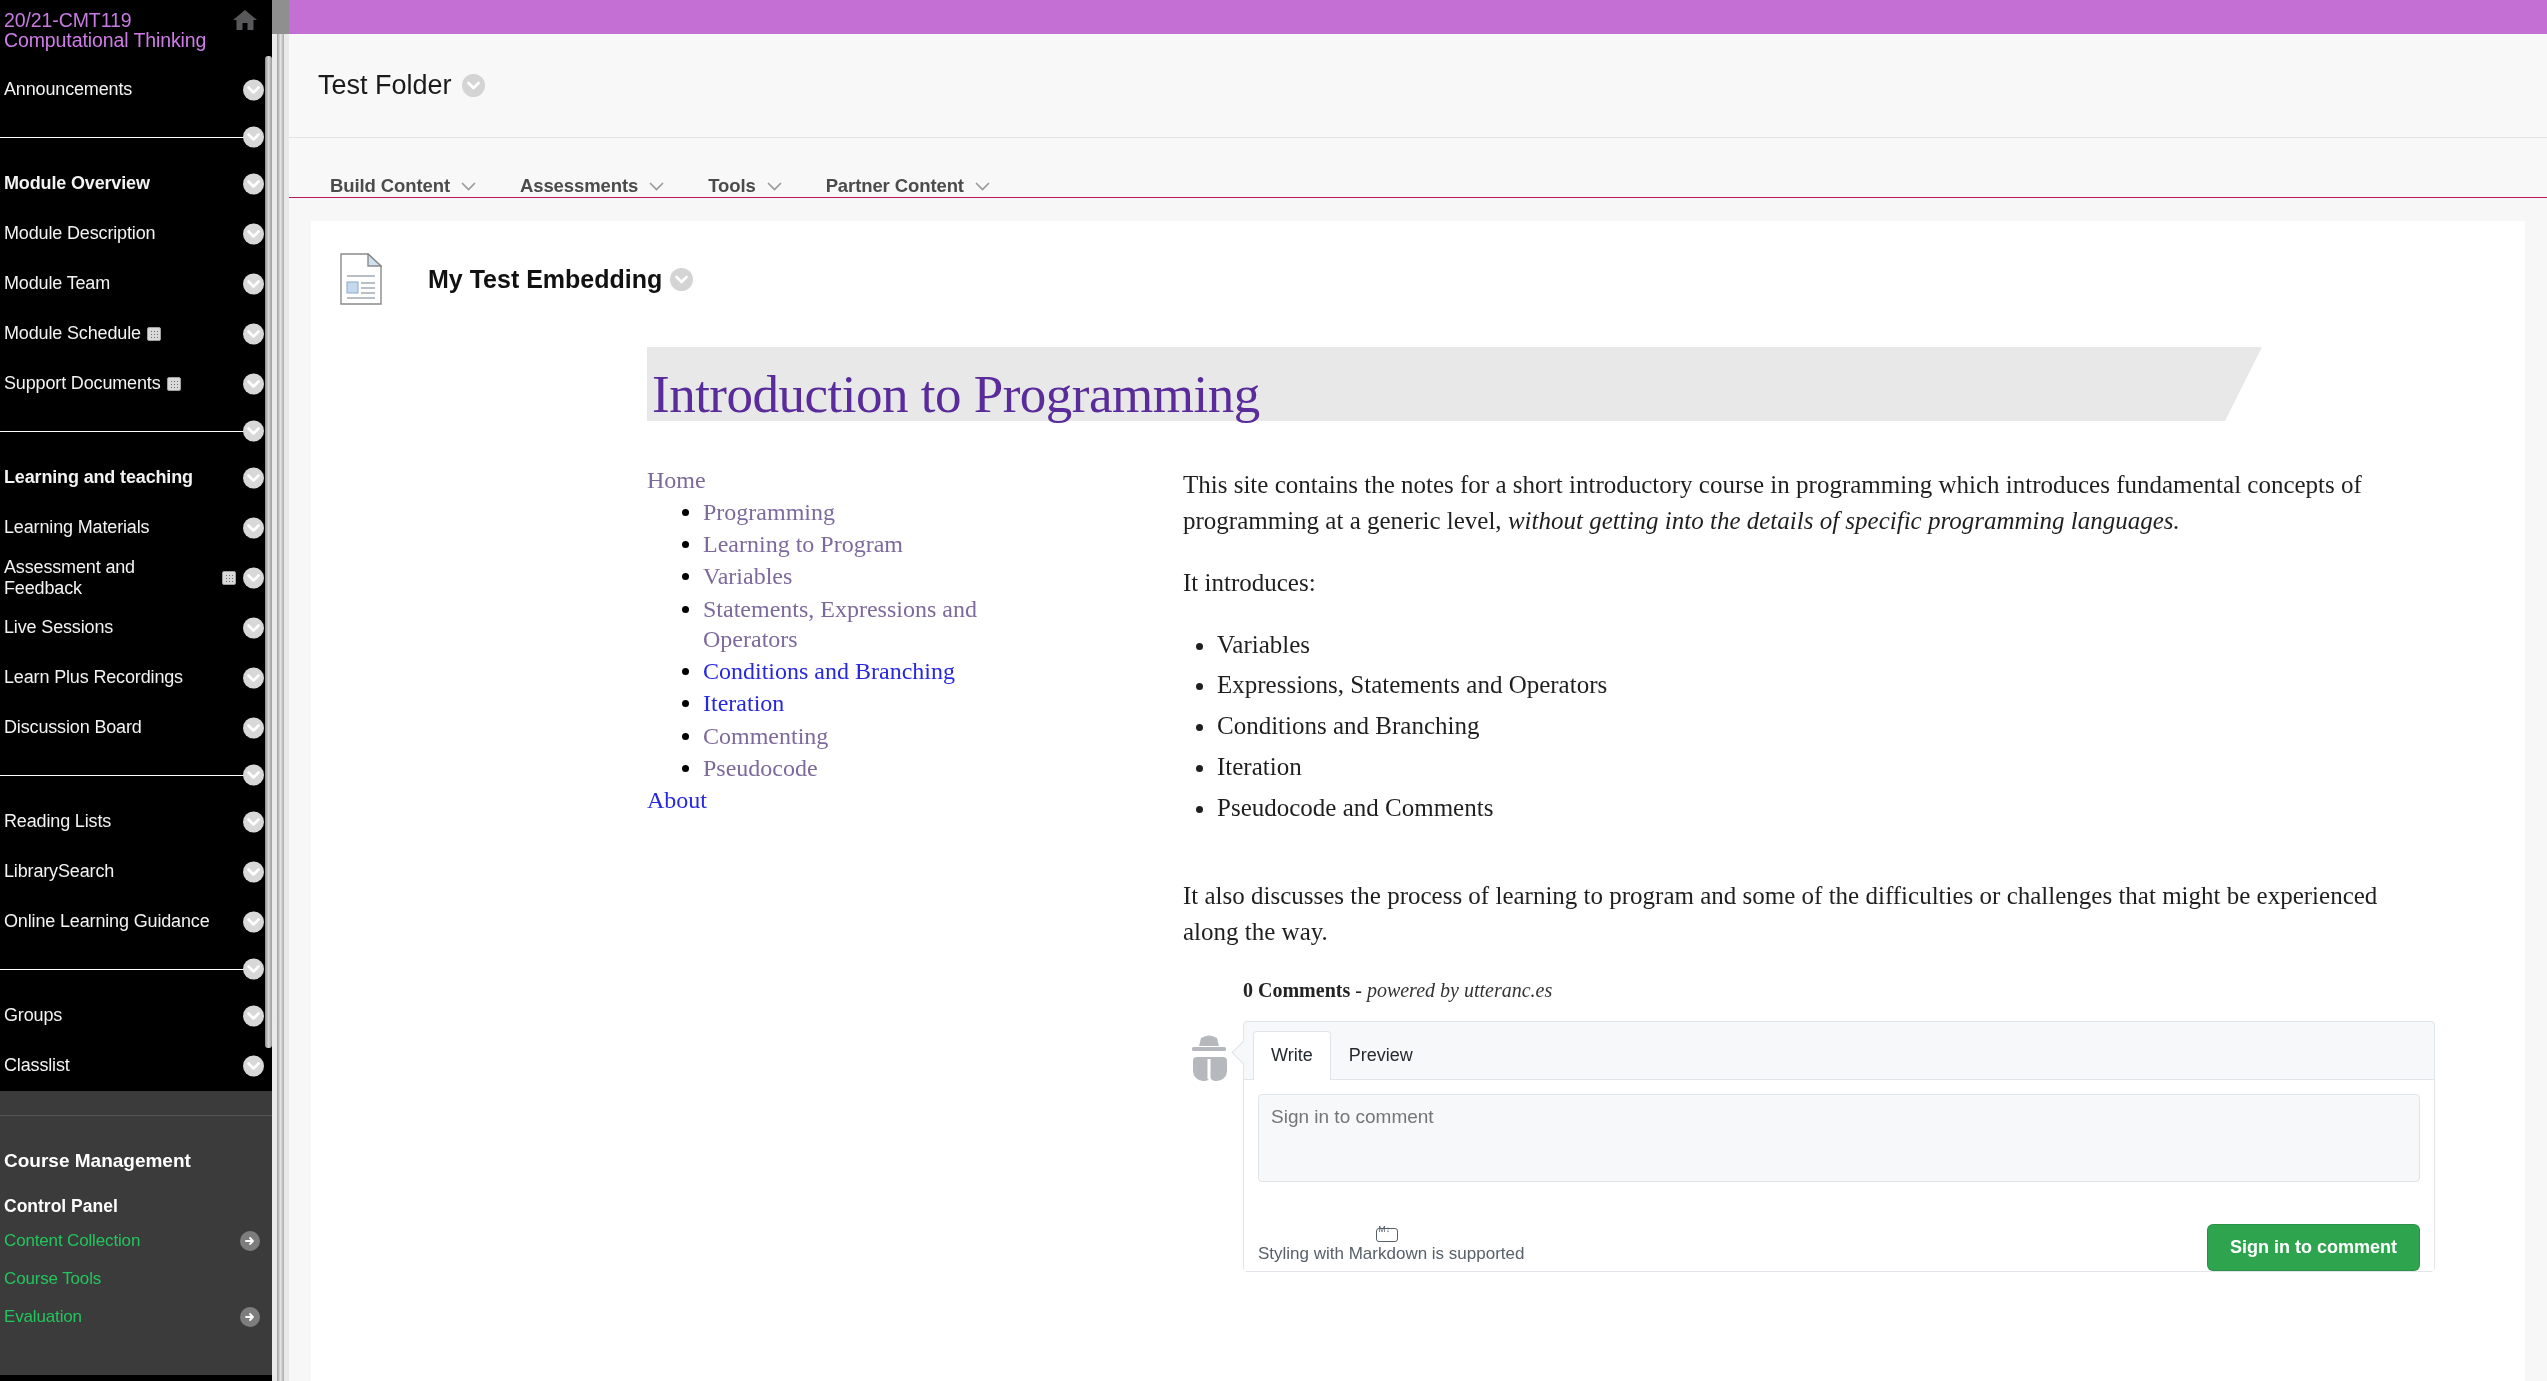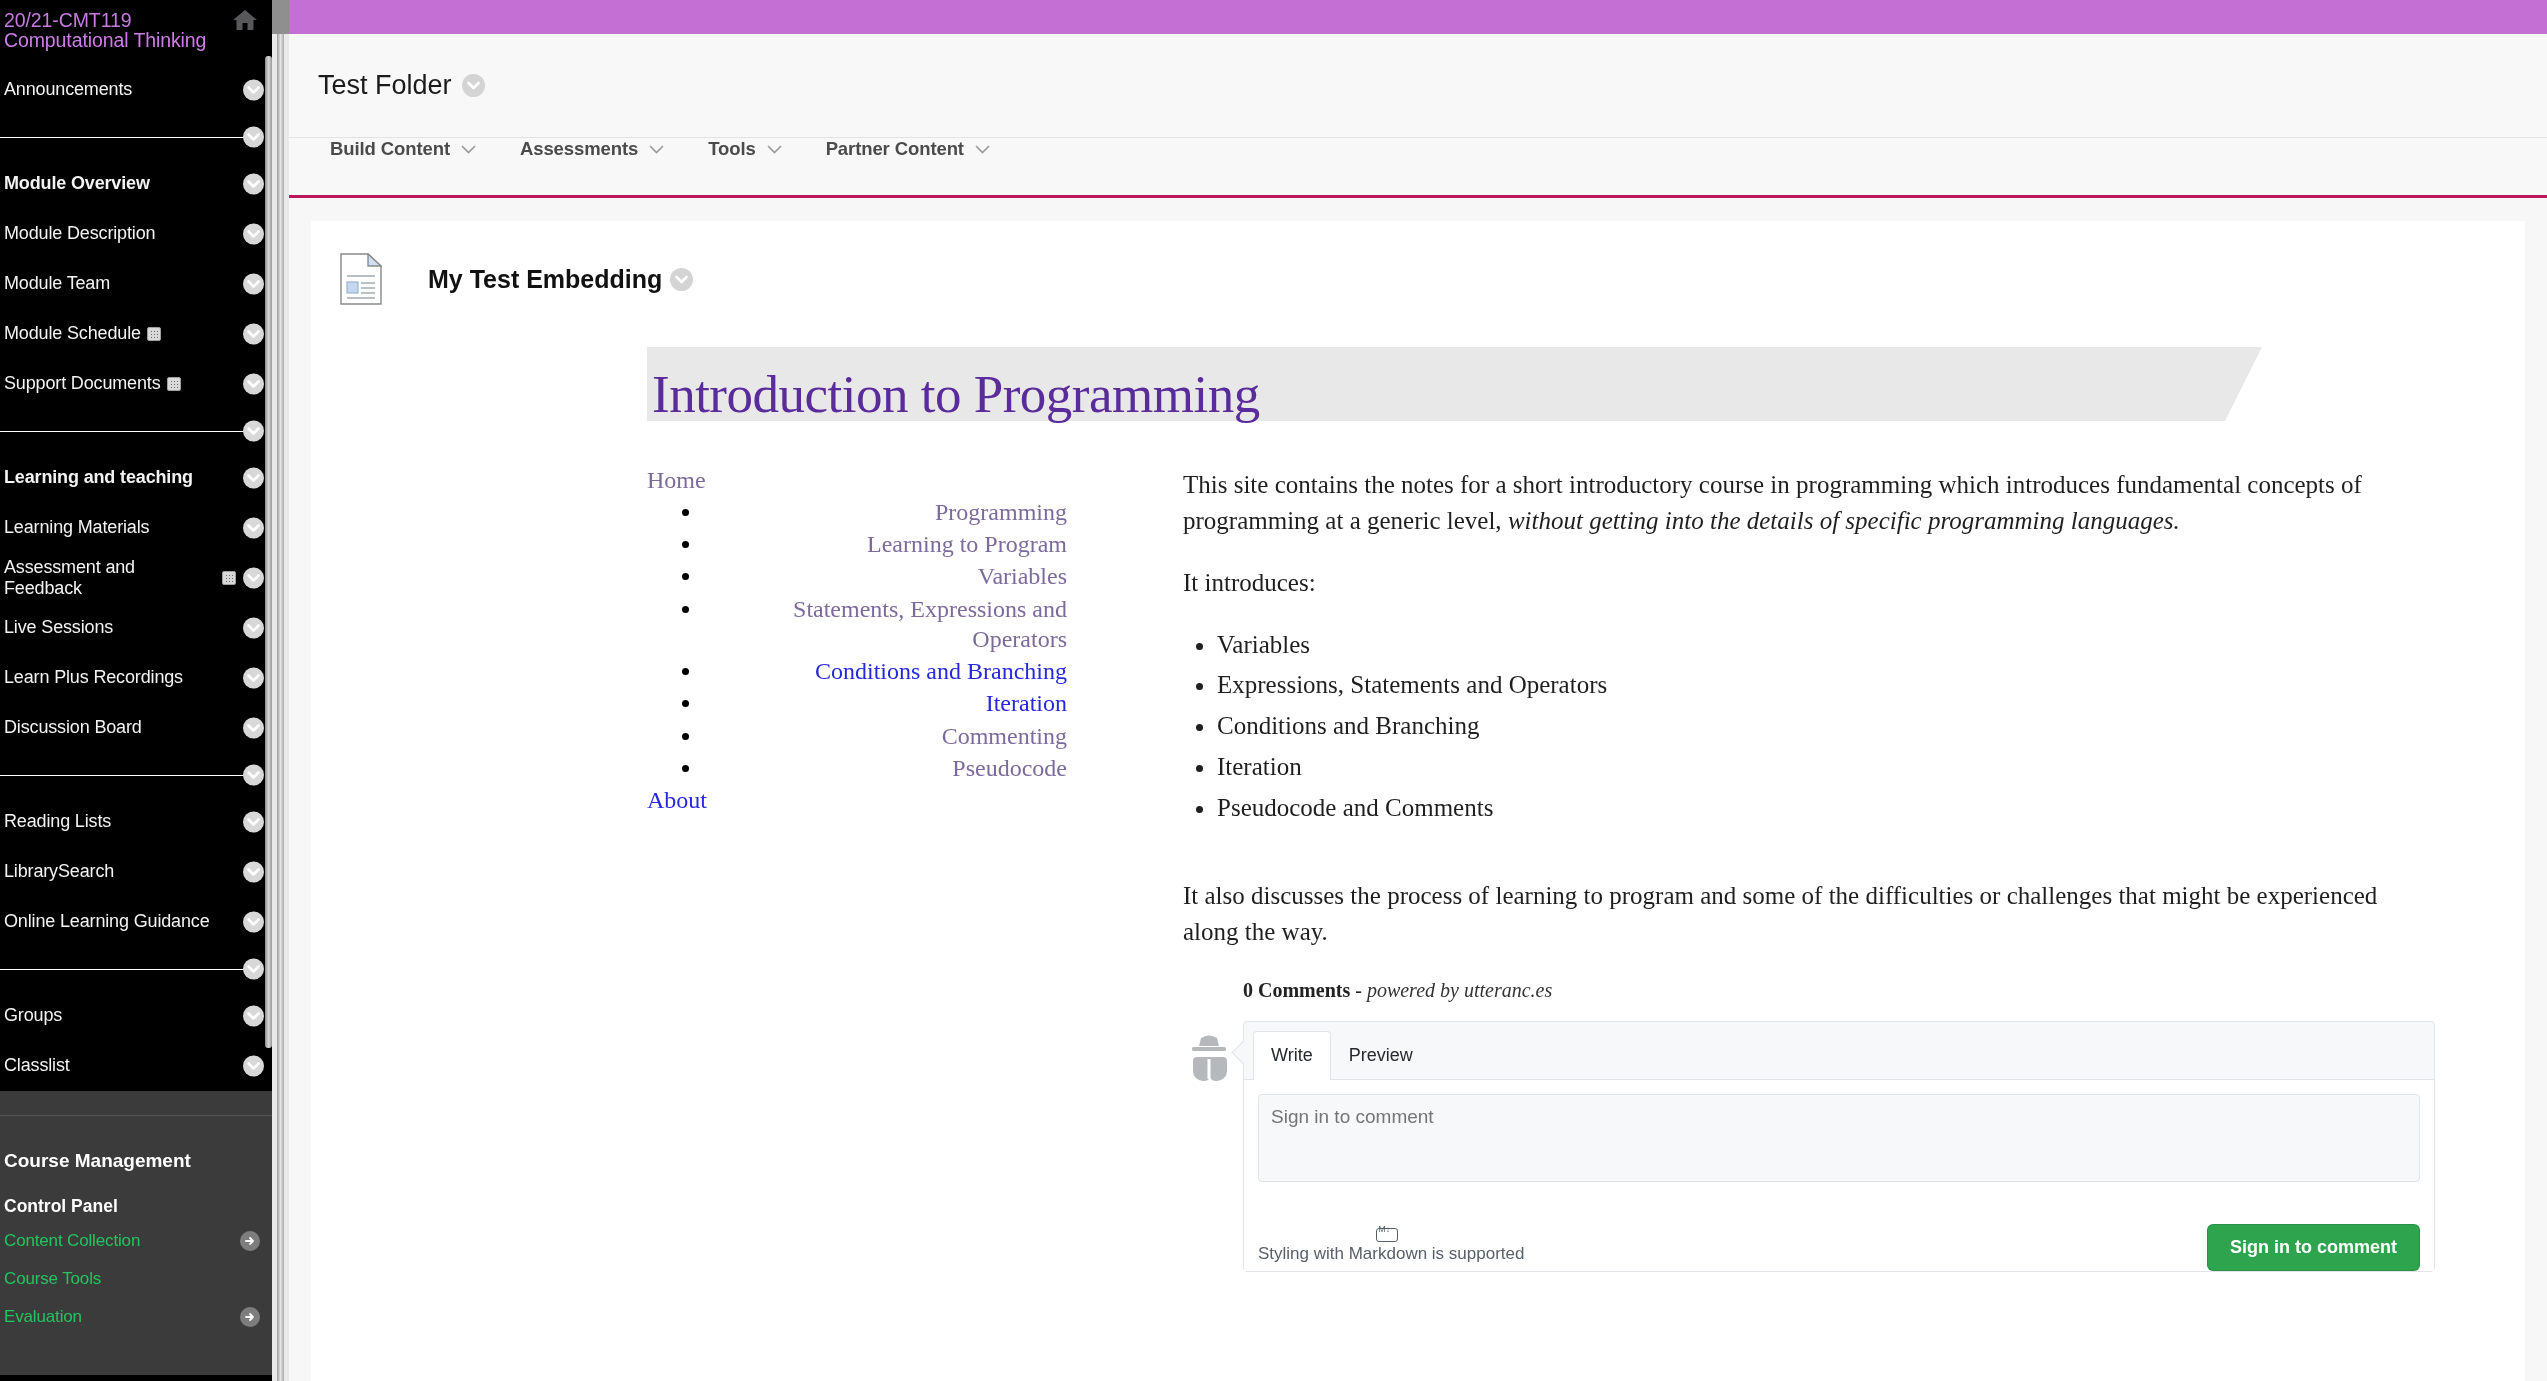--- a/index.html
+++ b/index.html
@@ -158,22 +158,22 @@
   }
   .round-chevron {
     display: inline-flex; align-items: center; justify-content: center;
     width: 23px; height: 23px; border-radius: 50%;
     background: #d4d4d4; margin-left: 10px;
     vertical-align: 3px;
   }
   #action-bar {
     height: 60px;
     background: #f8f8f8;
-    border-bottom: 3px solid #be185d;
-    display: flex; align-items: flex-start;
+    border-bottom: 1px solid #be185d;
+    display: flex; align-items: flex-end;
     padding-left: 19px;
   }
   .menu-btn {
     display: flex; align-items: center;
     padding: 0 22px;
     font-size: 18.5px; font-weight: bold; color: #4b4b4b;
     letter-spacing: -0.1px;
   }
   .menu-caret { margin-left: 11px; display: inline-flex; }
 
@@ -230,21 +230,21 @@
   #embed-body {
     display: flex;
     margin-top: 46px;
     padding-left: 318px;
   }
   #toc { width: 420px; flex: 0 0 420px; font-size: 24px; }
   #toc a, .tocl { text-decoration: none; }
   .tocl.visited { color: #7d6a9c; }
   .tocl.unvisited { color: #2727e0; }
   #toc .toplink { display: block; margin-bottom: 3px; }
-  #toc ul { list-style: disc; margin-left: 56px; text-align: right; }
+  #toc ul { list-style: disc; margin-left: 56px; }
   #toc ul li { margin: 0 0 2px 0; line-height: 1.26; }
   #toc .bottomlink { display: block; margin-top: 4px; }
 
   #article {
     flex: 1 1 auto;
     padding-left: 116px;
     padding-right: 90px;
     font-size: 25px;
     color: #1f1f1f;
     line-height: 1.42;

